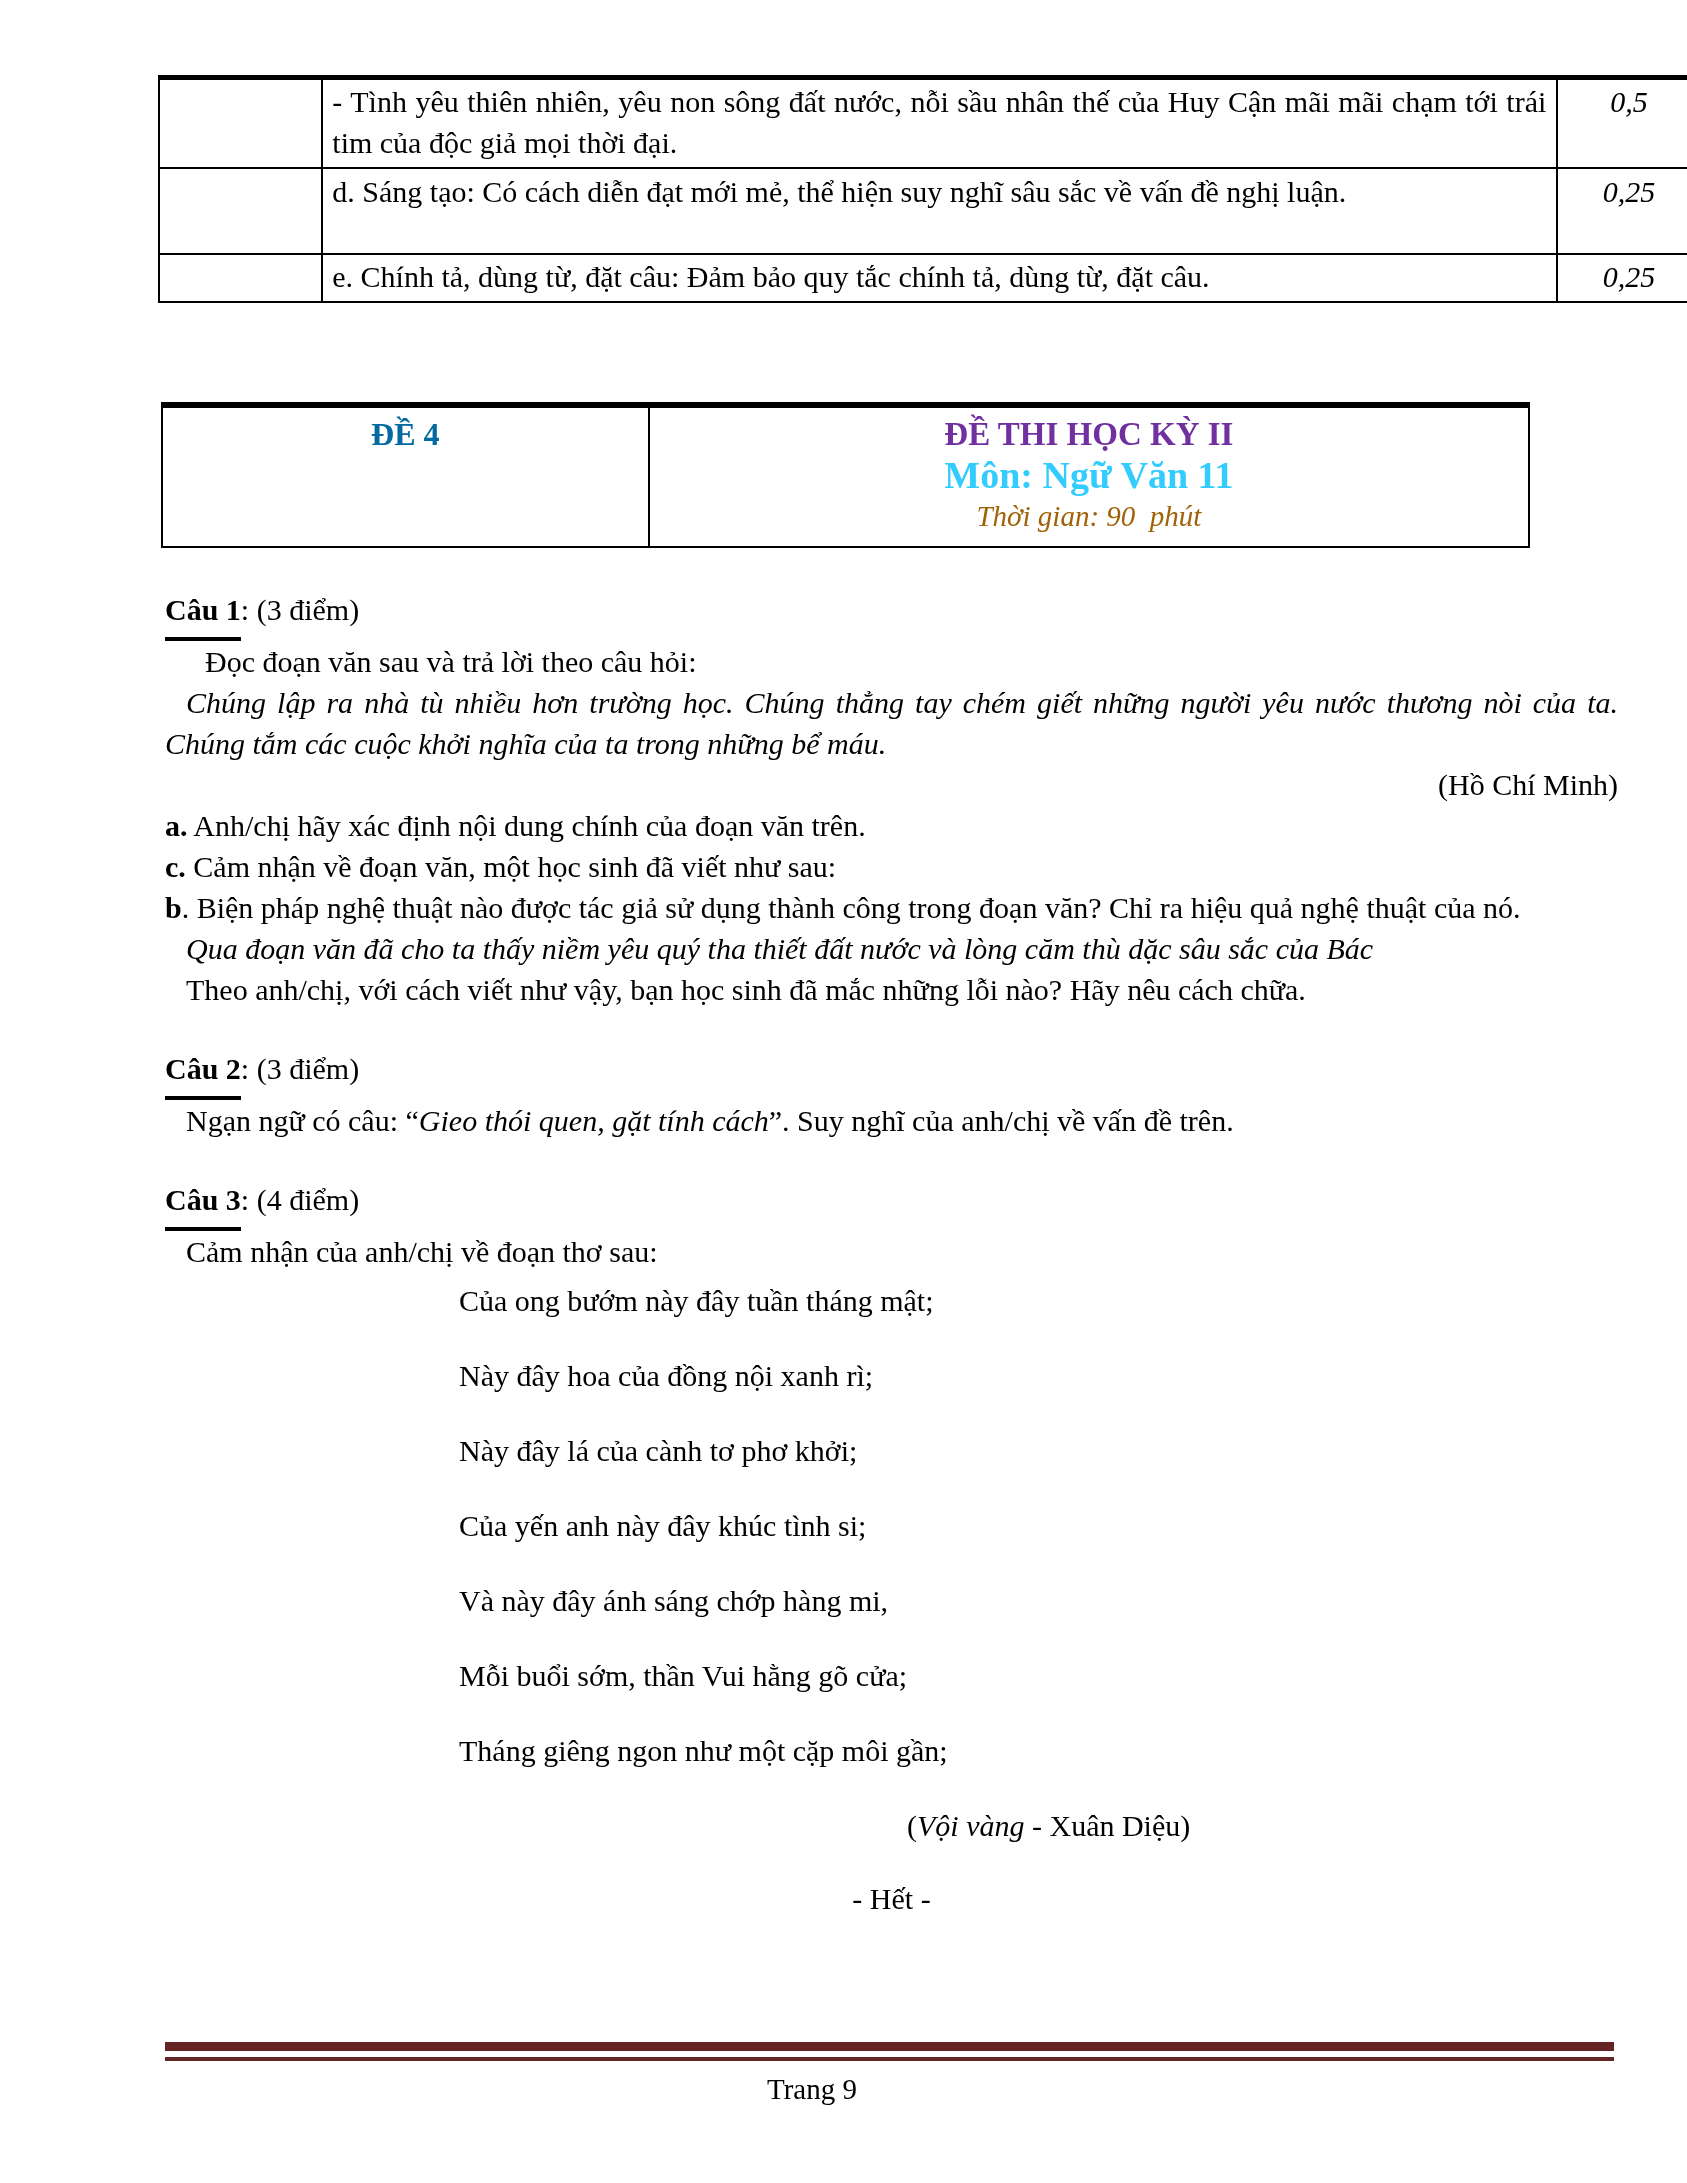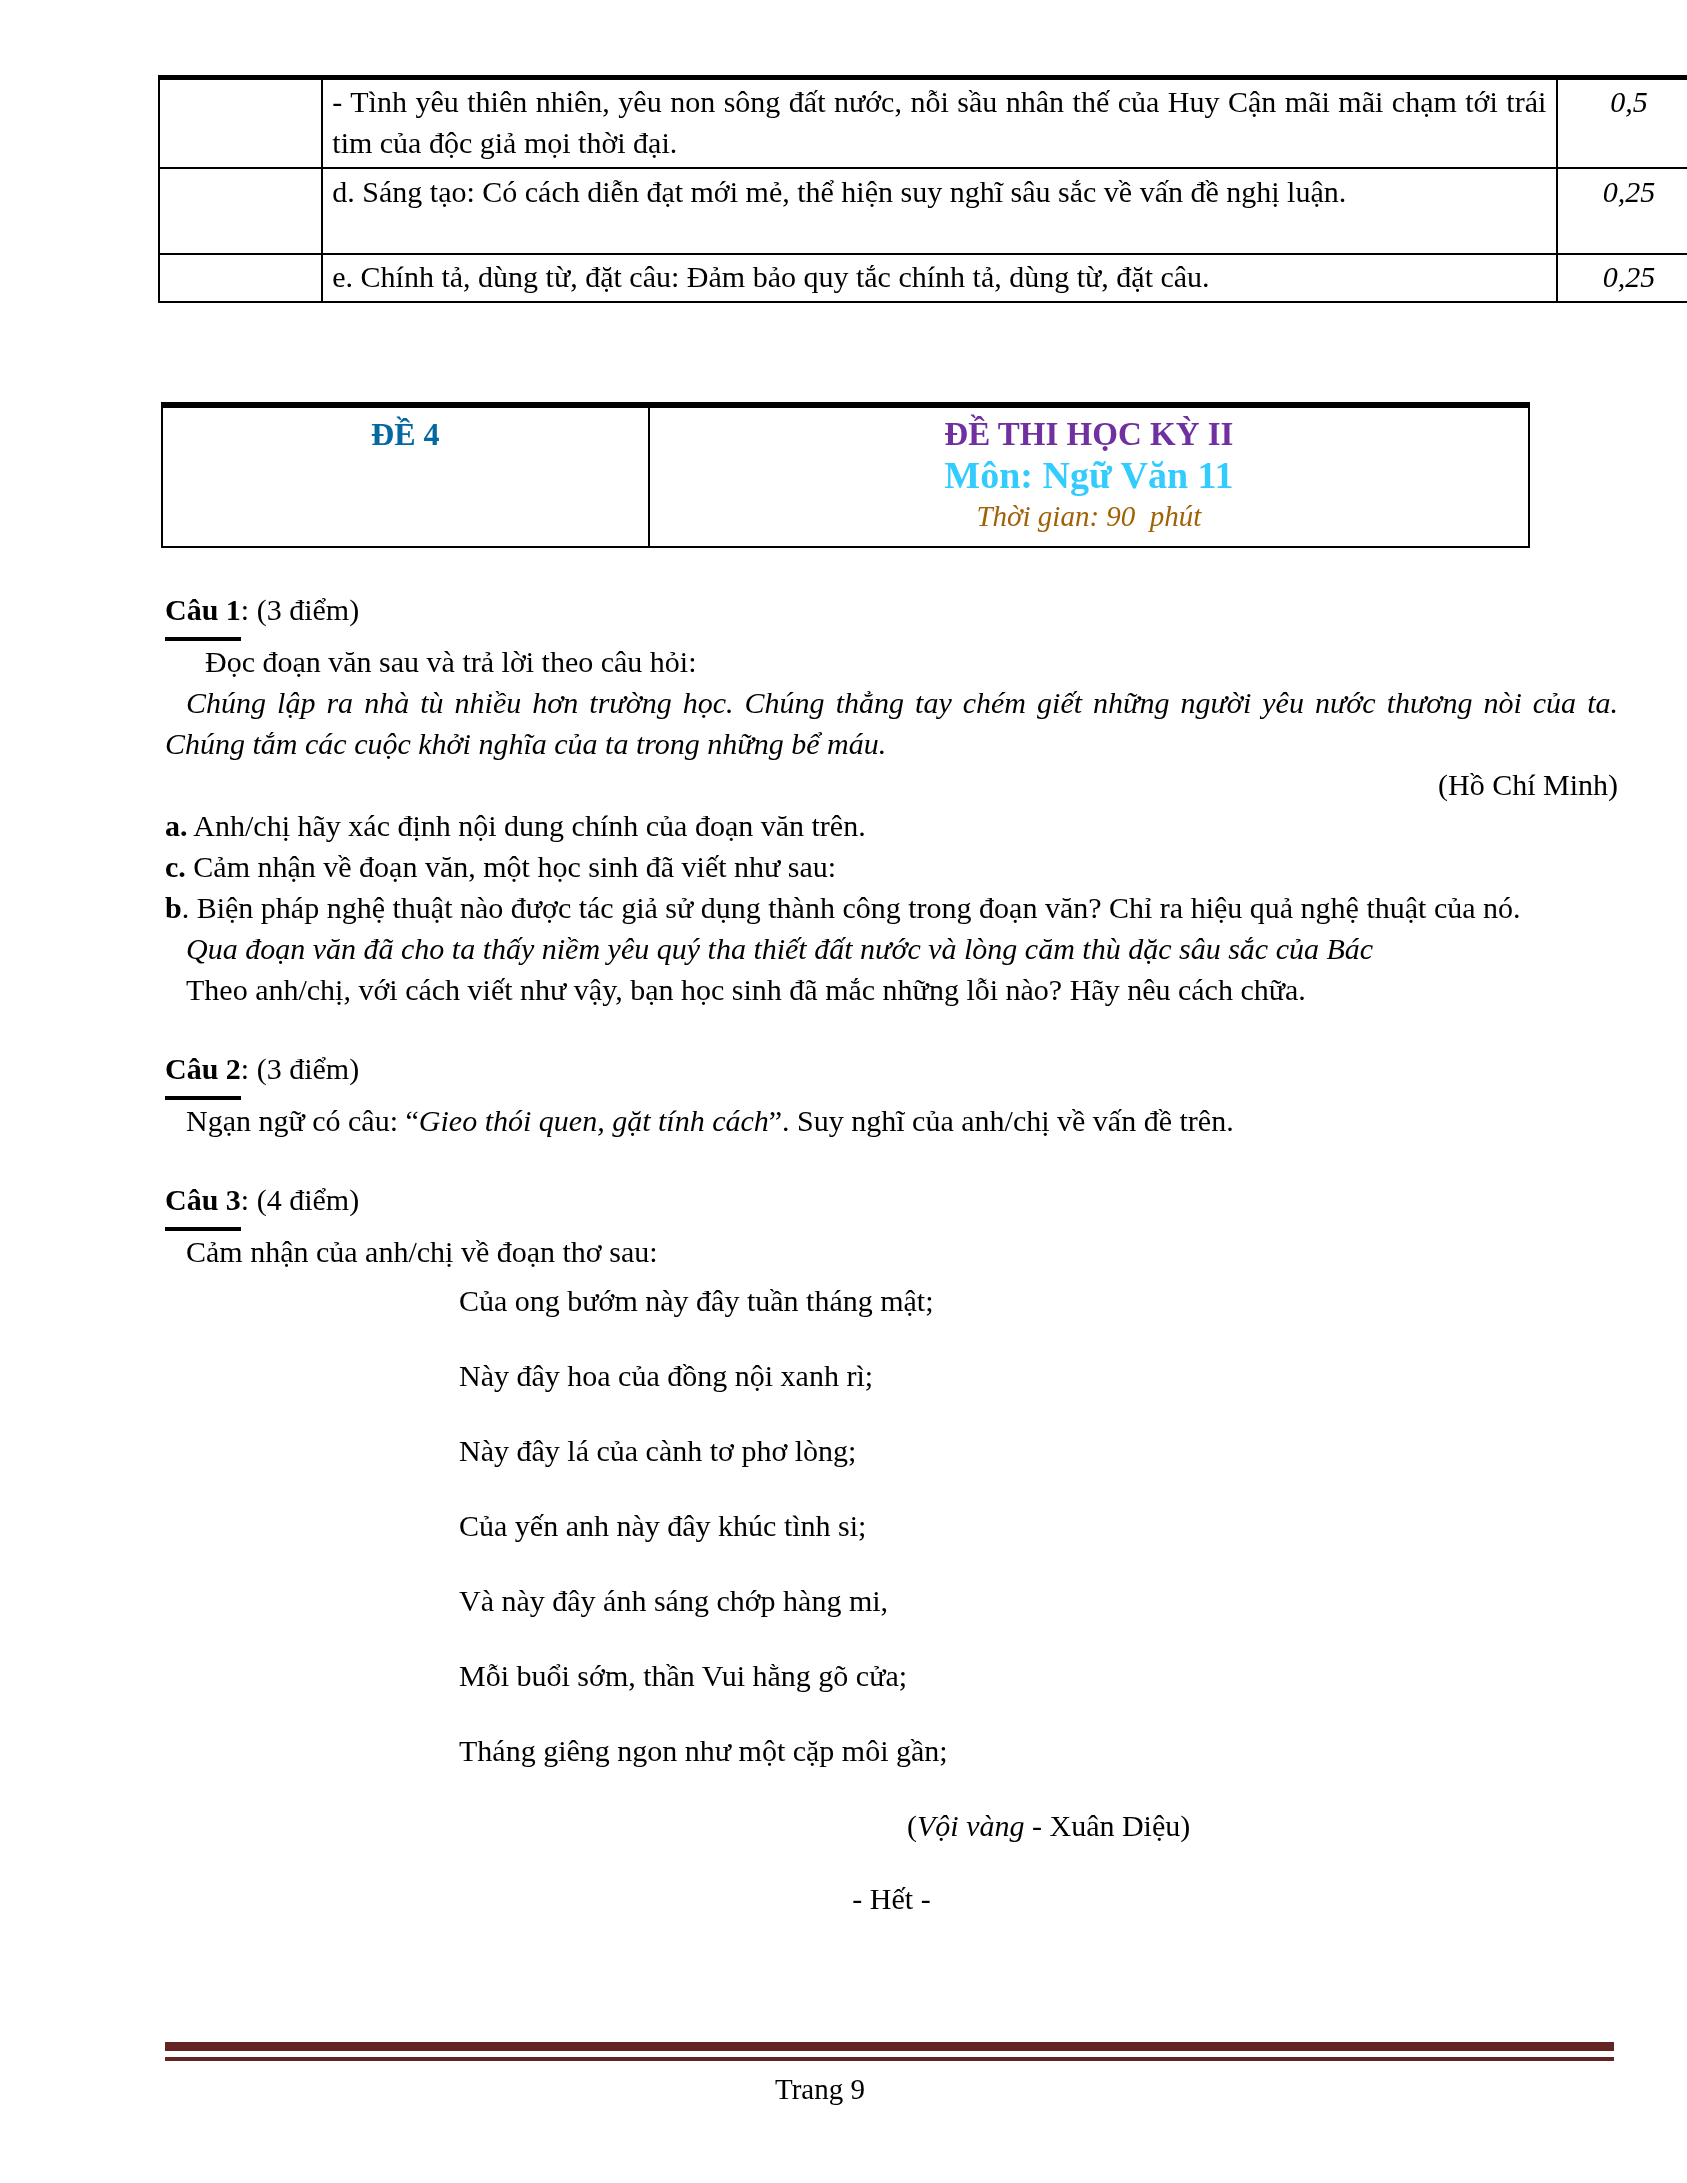--- a/index.html
+++ b/index.html
@@ -83,21 +83,21 @@
   
   .footer-rule-thick {
     position: absolute; left: 165px; top: 2042px;
     width: 1449px; height: 8.6px; background: #632423;
   }
   .footer-rule-thin {
     position: absolute; left: 165px; top: 2057px;
     width: 1449px; height: 4px; background: #632423;
   }
   .footer-pagenum {
-    position: absolute; left: 16px; top: 2069px;
+    position: absolute; left: 8px; top: 2069px;
     width: 1608px; text-align: center; font-size: 29px;
   }
 </style>
 </head>
 <body>
 
 <div class="page">
 
   <table class="rubric">
     <tbody>
@@ -160,21 +160,21 @@
   </div>
 
   <div class="q-heading">
     <span class="q-label">Câu 3</span><span>: (4 điểm)</span>
   </div>
   <div class="para indent-sm">Cảm nhận của anh/chị về đoạn thơ sau:</div>
 
   <div class="poem">
     <div class="poem-line">Của ong bướm này đây tuần tháng mật;</div>
     <div class="poem-line">Này đây hoa của đồng nội xanh rì;</div>
-    <div class="poem-line">Này đây lá của cành tơ phơ lòng;</div>
+    <div class="poem-line">Này đây lá của cành tơ phơ khởi;</div>
     <div class="poem-line">Của yến anh này đây khúc tình si;</div>
     <div class="poem-line">Và này đây ánh sáng chớp hàng mi,</div>
     <div class="poem-line">Mỗi buổi sớm, thần Vui hằng gõ cửa;</div>
     <div class="poem-line">Tháng giêng ngon như một cặp môi gần;</div>
   </div>
 
   <div class="attribution">
     <span>(</span><span class="italic">Vội vàng</span><span> - Xuân Diệu)</span>
   </div>
 

